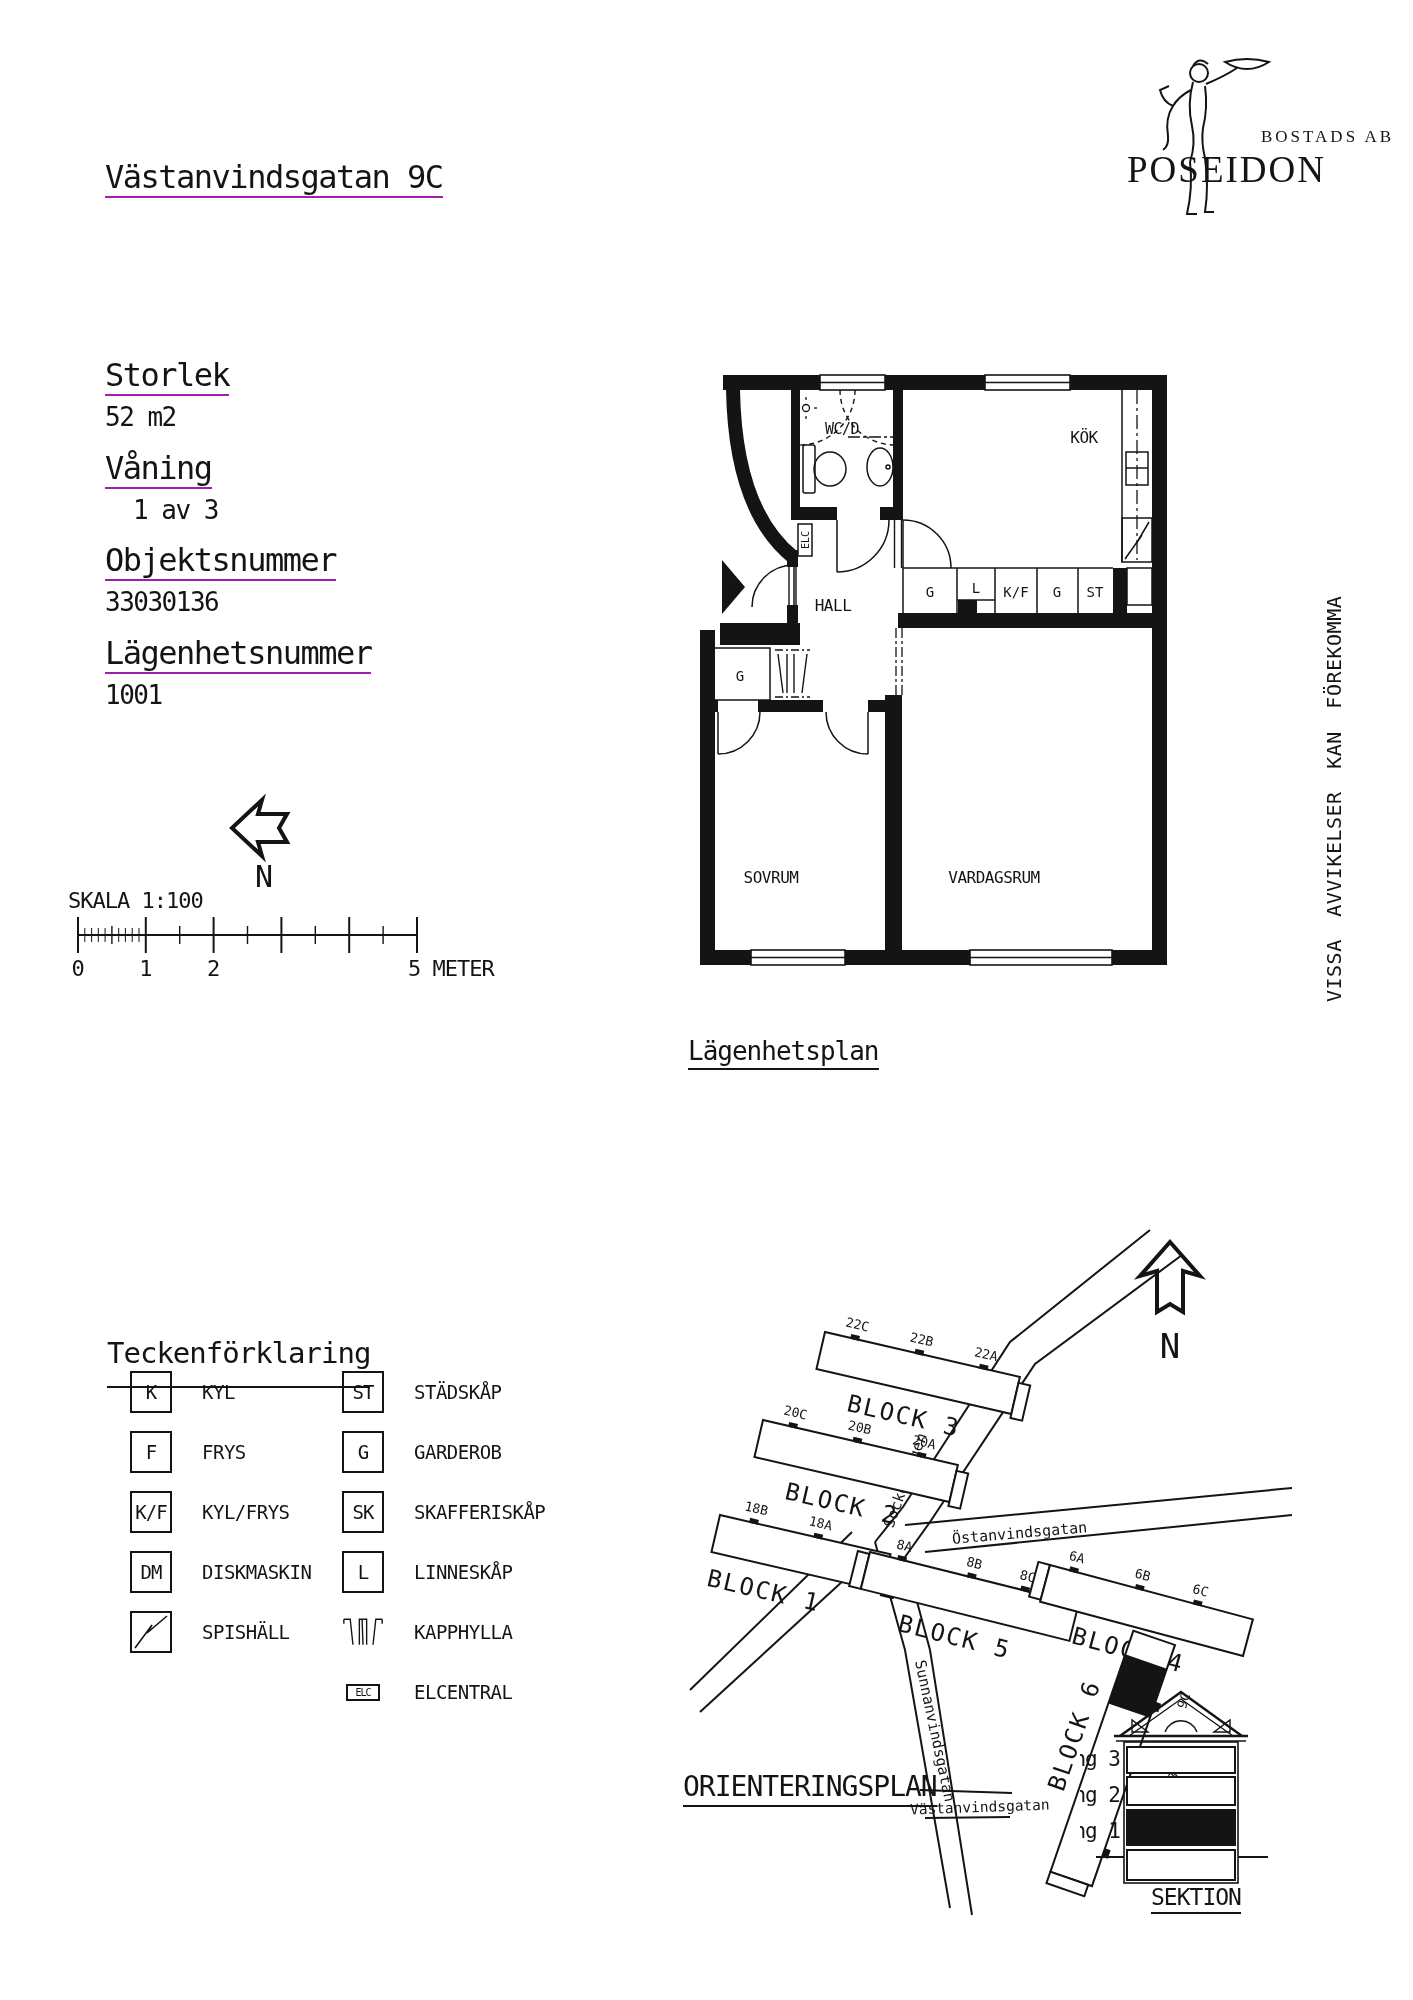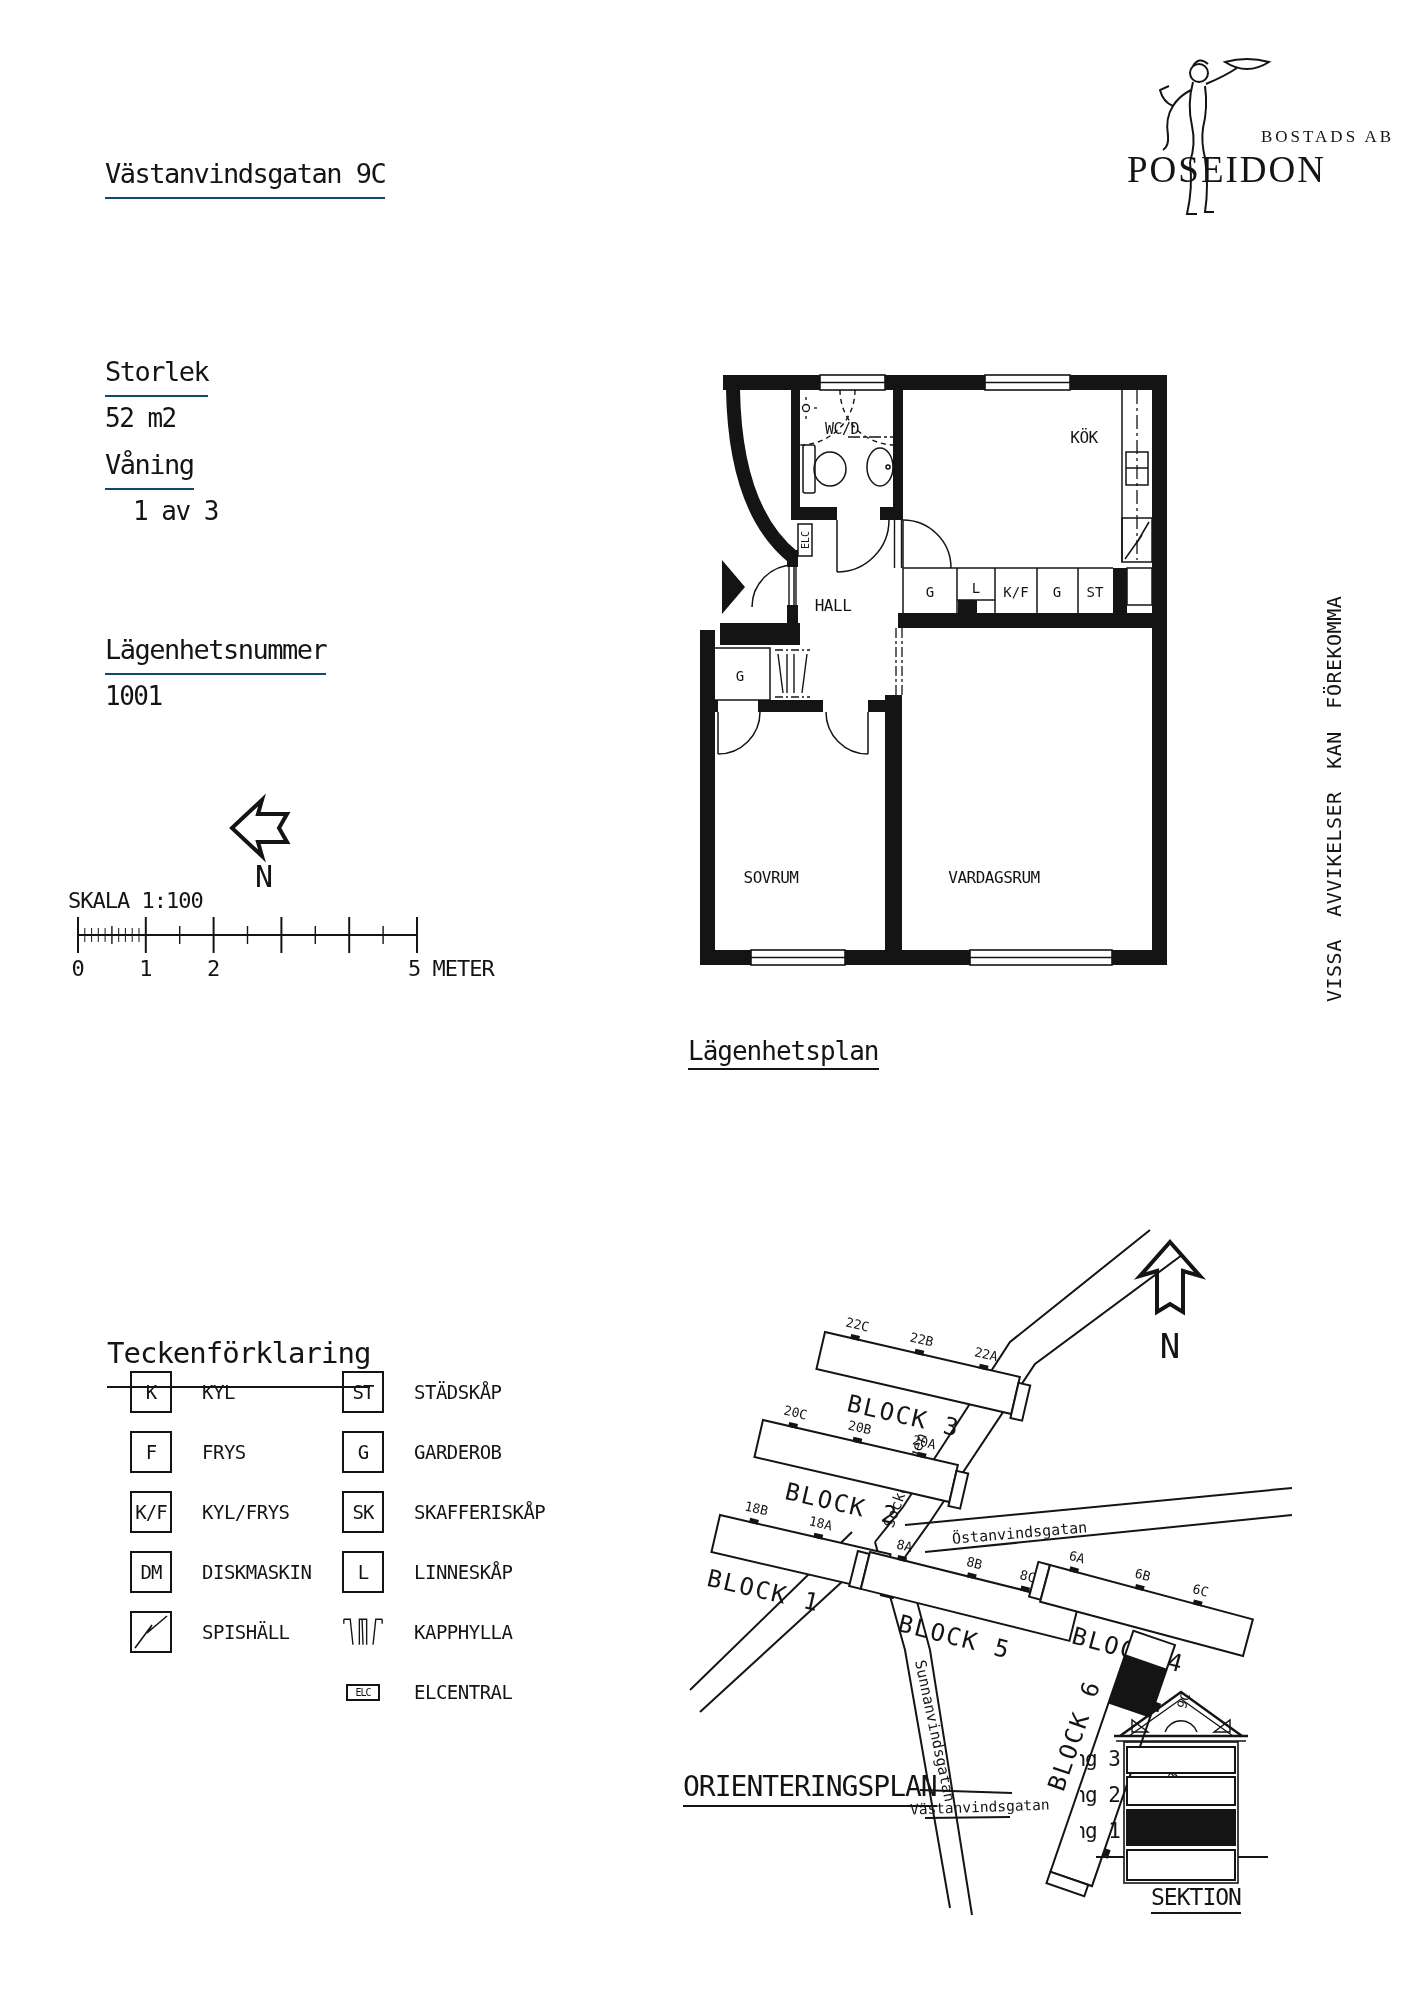--- a/index.html
+++ b/index.html
@@ -1,20 +1,20 @@
 <!DOCTYPE html>
 <html><head>
 <meta charset="utf-8">
 <style>
   html,body{margin:0;padding:0;background:#e8e8e8;}
   .page{position:relative;width:1413px;height:2000px;background:#ffffff;overflow:hidden;
         font-family:"DejaVu Sans Mono", monospace;color:#141414;}
   .abs{position:absolute;}
-  .hd{font-size:27px;letter-spacing:-1.5px;border-bottom:2px solid #0c4a6e;
-      display:inline-block;padding-bottom:8px;white-space:nowrap;}
+  .hd{font-size:32px;letter-spacing:-1.5px;border-bottom:2px solid #a21caf;
+      display:inline-block;padding-bottom:0;white-space:nowrap;}
   .val{font-size:26px;letter-spacing:-1.5px;white-space:nowrap;}
   .caption{font-size:26px;letter-spacing:-1px;border-bottom:2px solid #141414;
            display:inline-block;padding-bottom:2px;white-space:nowrap;}
   .caption-sm{font-size:23px;letter-spacing:-1px;border-bottom:2px solid #141414;
            display:inline-block;padding-bottom:2px;white-space:nowrap;}
   .sidenote{font-size:20px;letter-spacing:0.5px;word-spacing:10px;white-space:nowrap;
             transform:rotate(-90deg);transform-origin:center;text-align:center;}
   .legend-title{font-size:29px;letter-spacing:-1px;border-bottom:2px solid #141414;
             display:inline-block;padding-bottom:16px;margin-top:36px;}
   .lcol{display:flex;flex-direction:column;}
@@ -40,20 +40,24 @@
   </div>
 
   <div class="abs" style="left:105px;top:356px;">
     <span class="hd">Storlek</span>
     <div class="val" style="margin-top:6px;">52 m2</div>
   </div>
   <div class="abs" style="left:105px;top:449px;">
     <span class="hd">Våning</span>
     <div class="val" style="margin-top:6px;margin-left:28px;">1 av 3</div>
   </div>
+  <div class="abs" style="left:105px;top:541px;">
+    <span class="hd">Objektsnummer</span>
+    <div class="val" style="margin-top:6px;">33030136</div>
+  </div>
   <div class="abs" style="left:105px;top:634px;">
     <span class="hd">Lägenhetsnummer</span>
     <div class="val" style="margin-top:6px;">1001</div>
   </div>
 
   <svg class="abs" style="left:1113px;top:46px;" width="300" height="180" viewBox="0 0 300 180">
     <text class="logo-ab" x="148" y="96" font-size="17">BOSTADS AB</text>
     <text class="logo-main" x="14" y="136" font-size="37">POSEIDON</text>
     <g stroke="#141414" stroke-width="2" fill="none">
       <circle cx="86" cy="27" r="9"></circle>

